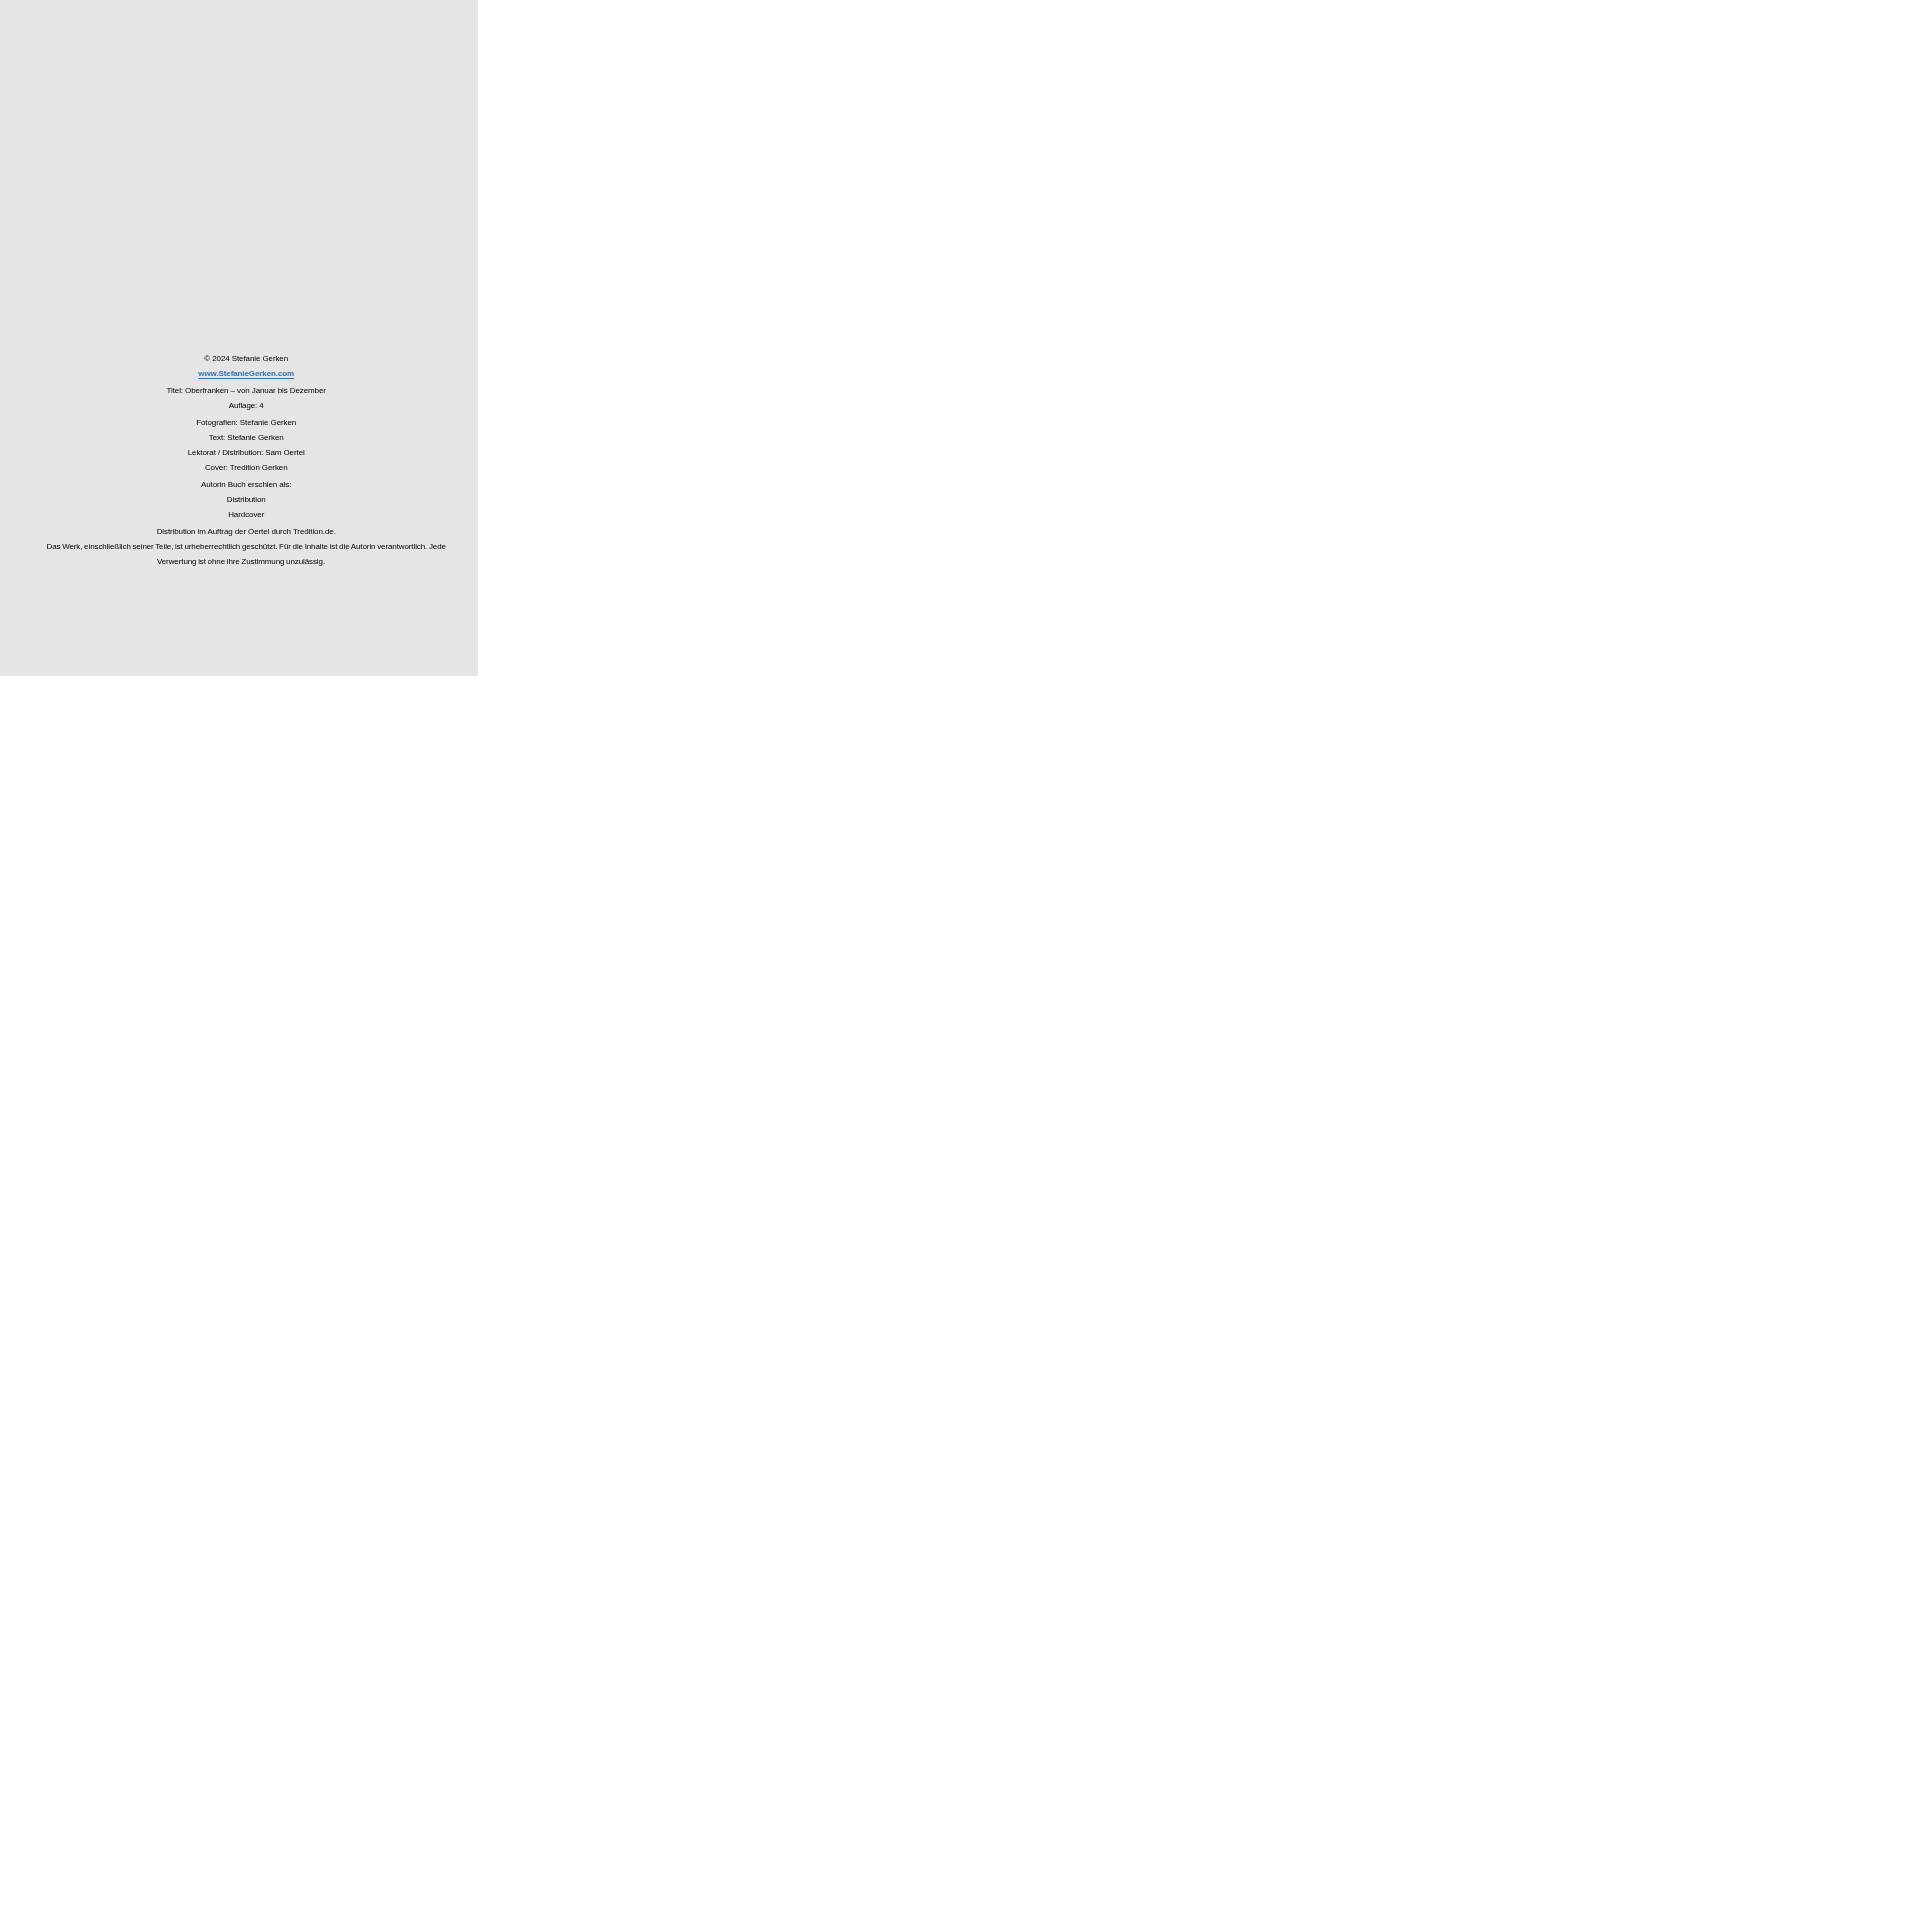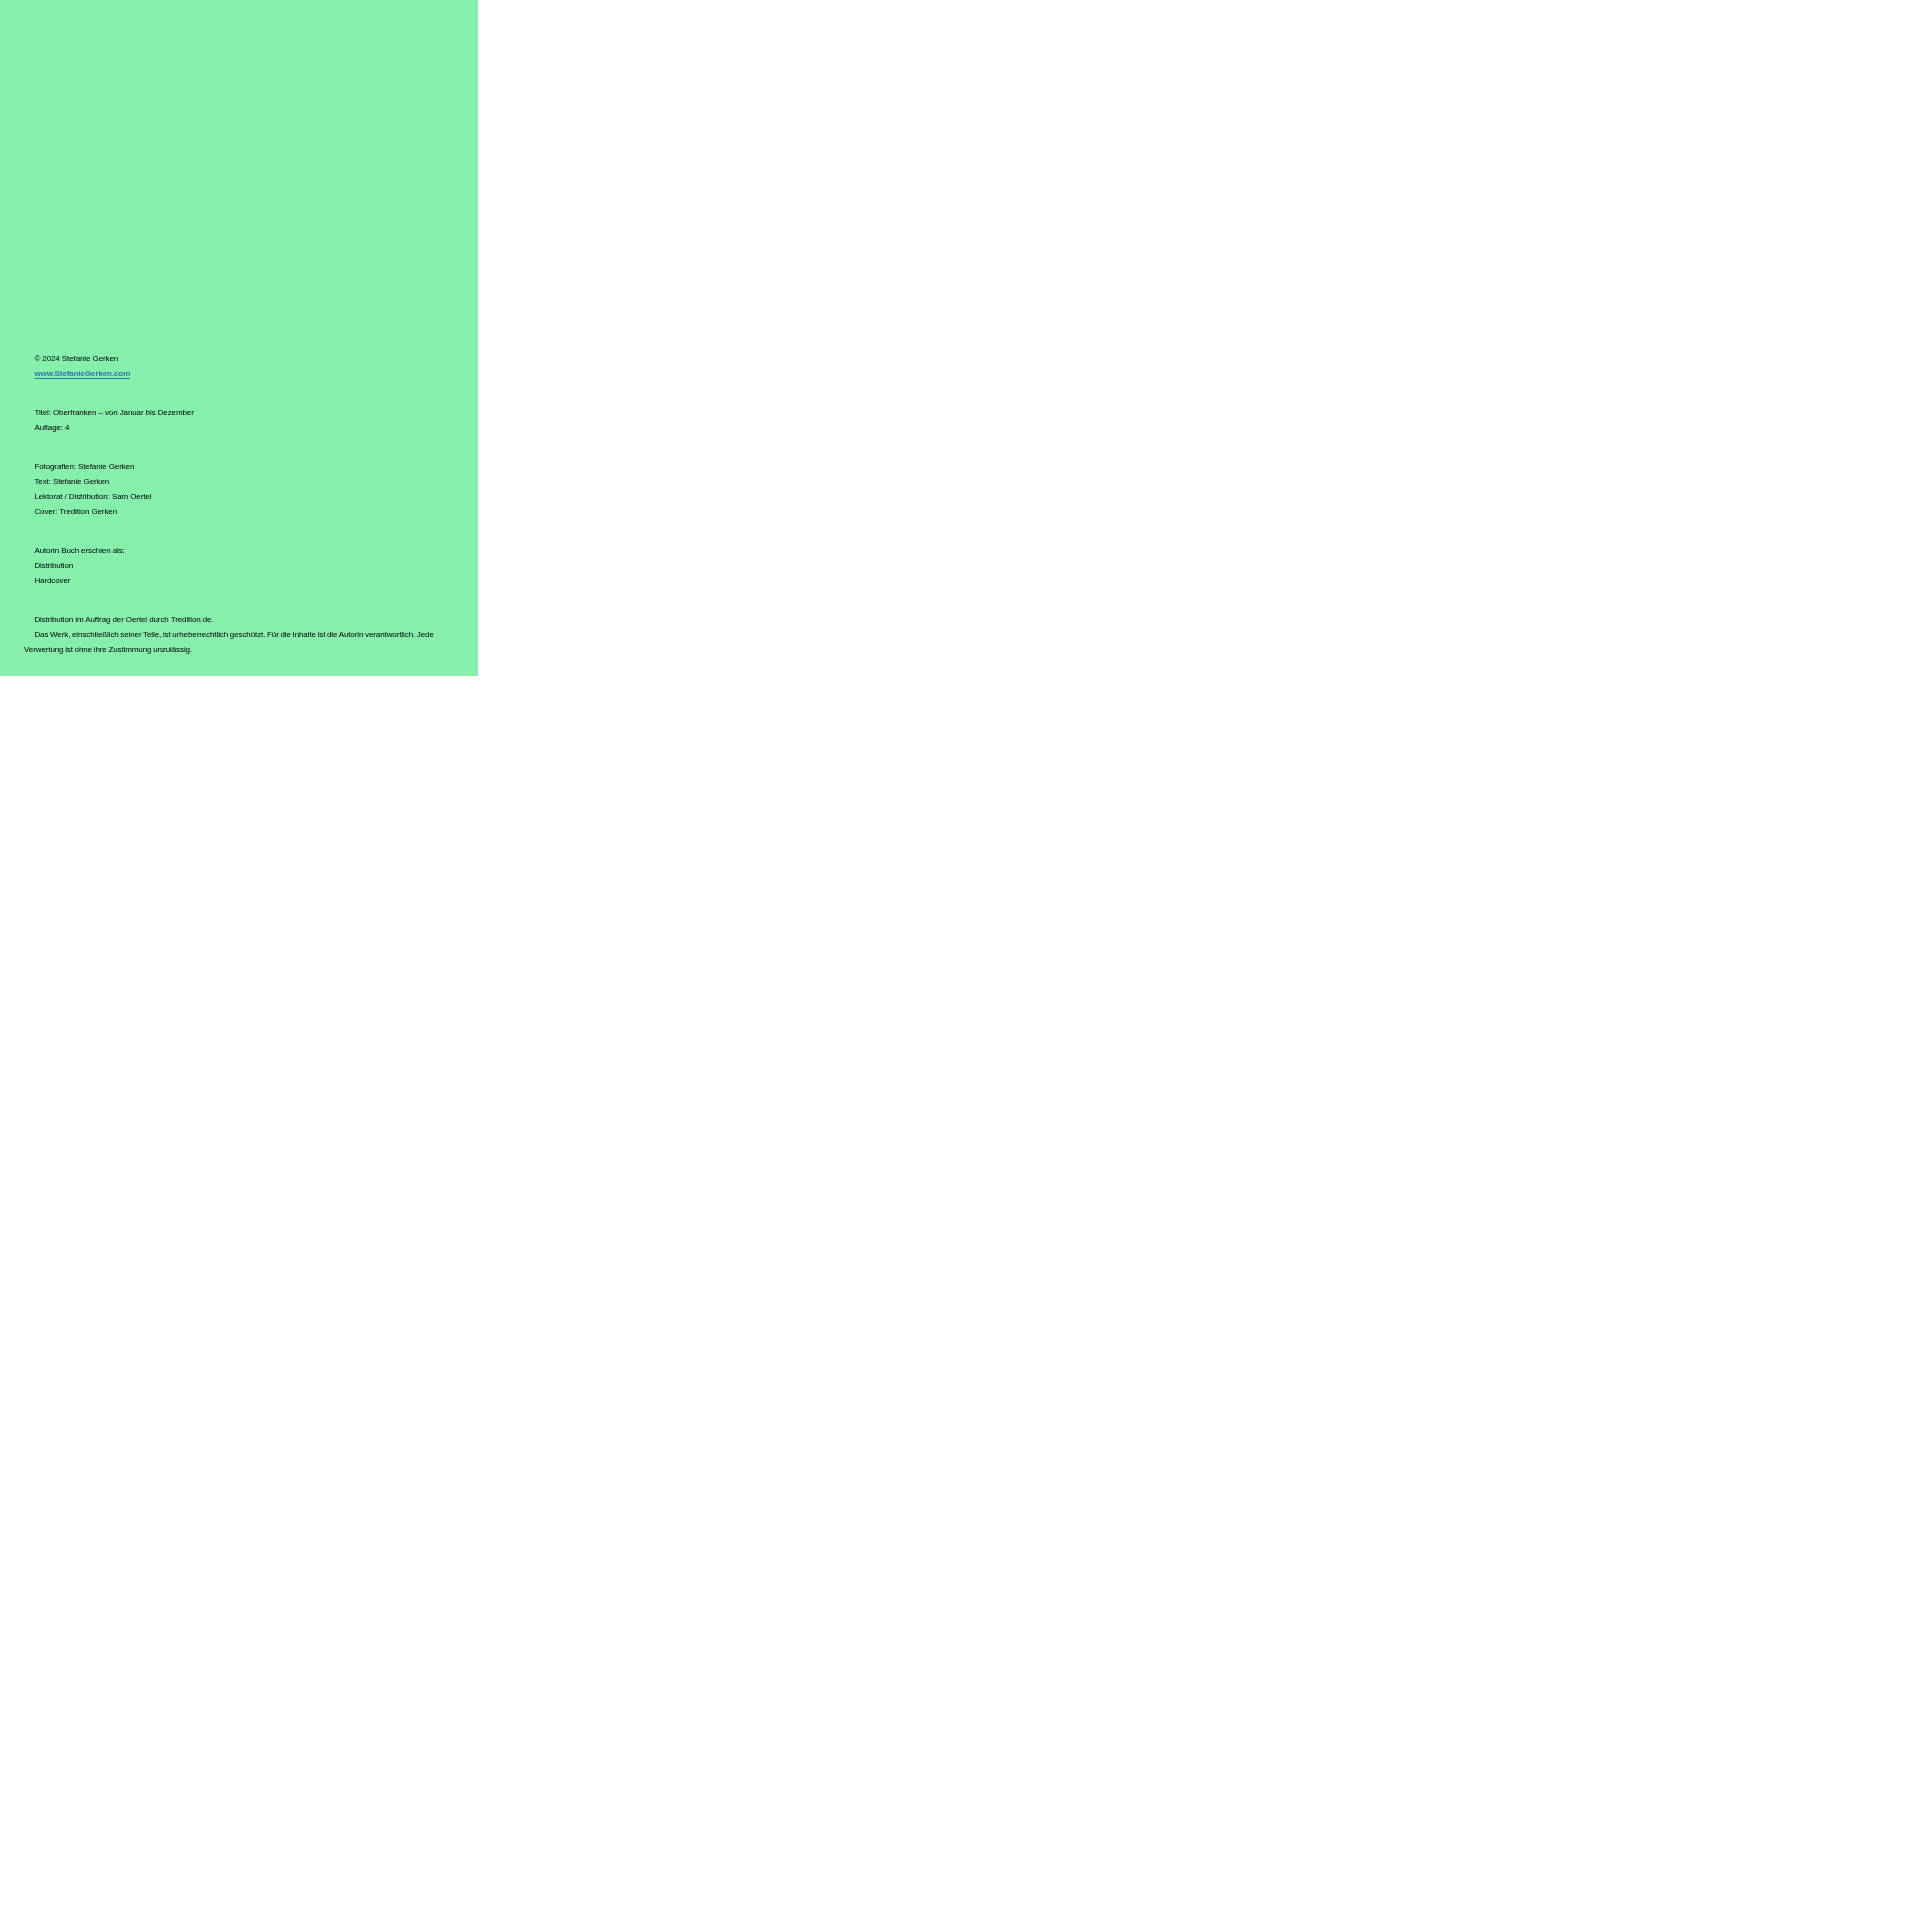--- a/index.html
+++ b/index.html
@@ -5,41 +5,42 @@
 <style>
   html, body {
     margin: 0;
     padding: 0;
     background: #ffffff;
   }
   .page {
     position: relative;
     width: 478px;
     height: 676px;
-    background: #86efac;
+    background: #e5e5e5;
     color: #000000;
     font-family: "Liberation Sans", "DejaVu Sans", sans-serif;
     overflow: hidden;
+    text-align: center;
   }
   .imprint {
     position: absolute;
     left: 24px;
     right: 20px;
     top: 351px;
     font-size: 8px;
     line-height: 15px;
     letter-spacing: -0.1px;
   }
   .imprint p {
     margin: 0;
     padding: 0;
     text-indent: 10.4px; 
   }
   .imprint p.block-gap {
-    margin-top: 24px;   
+    margin-top: 2px;   
   }
   .legal {
     letter-spacing: -0.1px;
     word-spacing: -0.4px;
   }
   a.site-link {
     color: var(--link-color, #2E74B5);
     font-weight: bold;
     text-decoration: underline;
     text-decoration-thickness: 1px;

